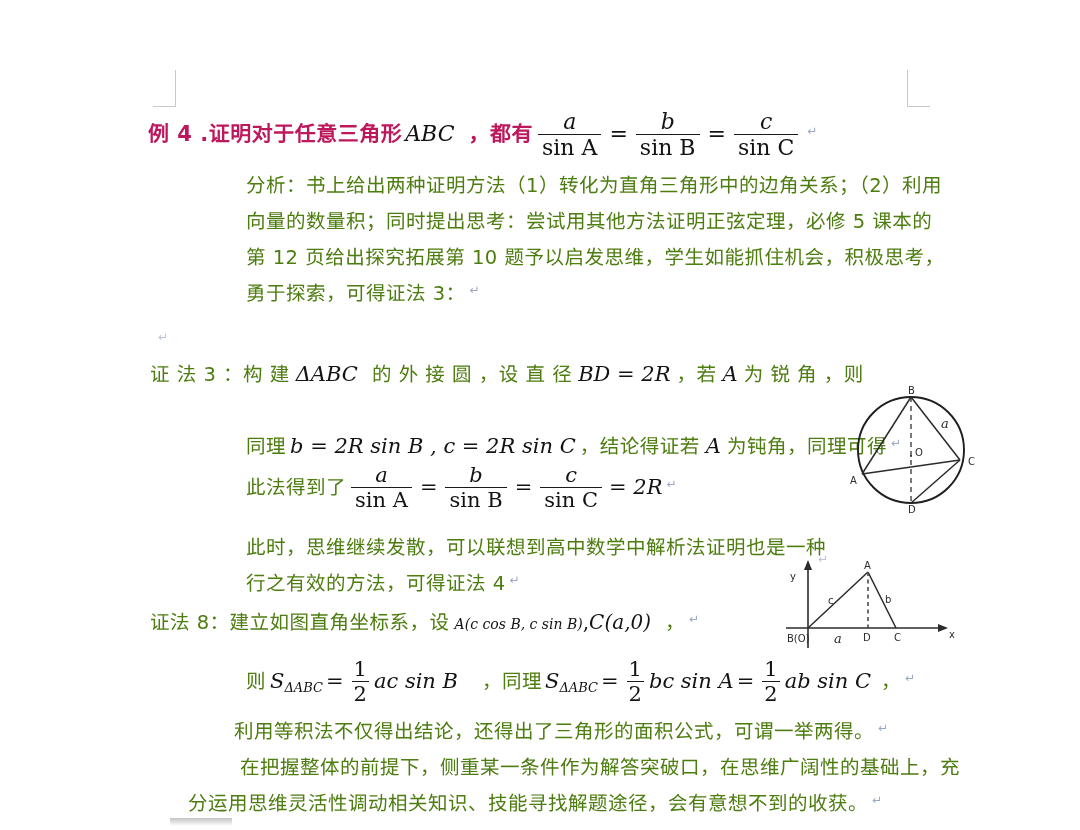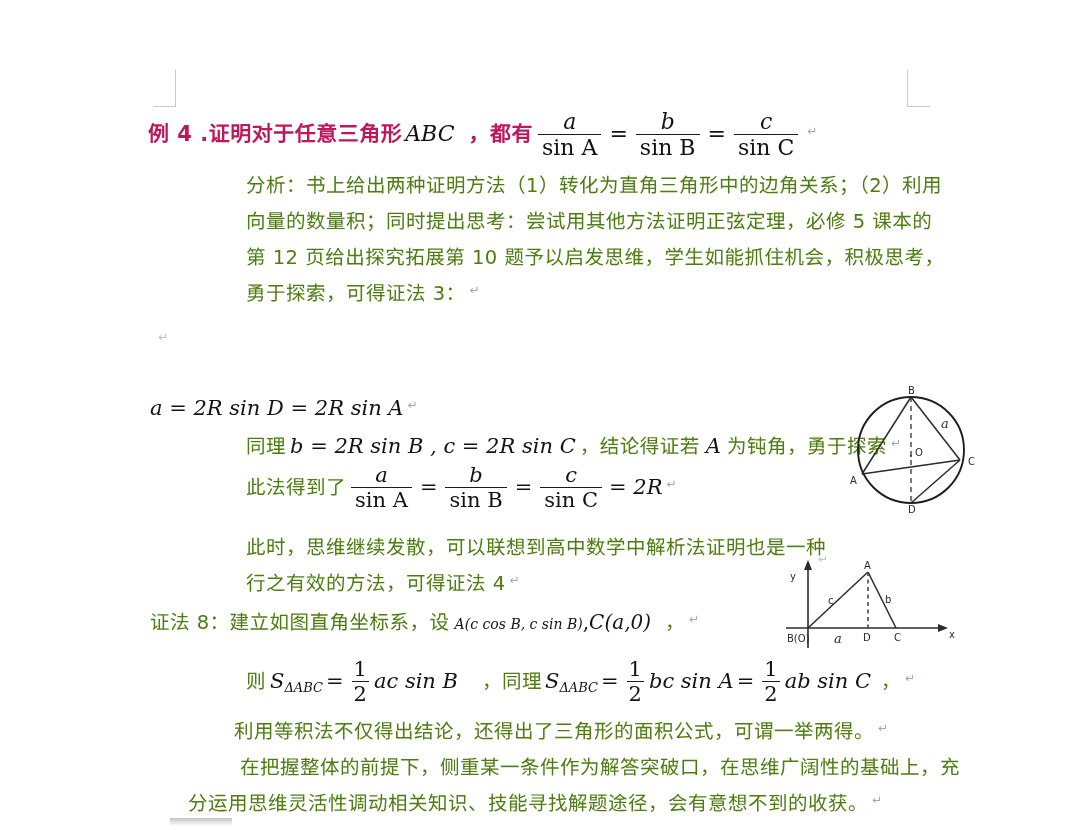--- a/index.html
+++ b/index.html
@@ -146,27 +146,27 @@
 
   <div class="line cn body-cn" style="left:246px; top:176px;">分析：书上给出两种证明方法（1）转化为直角三角形中的边角关系；（2）利用</div>
   <div class="line cn body-cn" style="left:246px; top:212px;">向量的数量积；同时提出思考：尝试用其他方法证明正弦定理，必修 5 课本的</div>
   <div class="line cn body-cn" style="left:246px; top:248px;">第 12 页给出探究拓展第 10 题予以启发思维，学生如能抓住机会，积极思考，</div>
   <div class="line" style="left:246px; top:284px;">
     <span class="cn body-cn">勇于探索，可得证法 3：</span><span class="pilcrow">↵</span>
   </div>
 
   <span class="strayglyph" style="left:158px; top:330px;">↵</span>
 
-
-  <div class="line" style="left:150px; top:398px;">
-    <span class="math mathit">a = 2R sin D = 2R sin A</span><span class="pilcrow">↵</span>
-  </div>
+  <div class="line" style="left:150px; top:364px;">
+    <span class="cn body-cn">证 法 3 ：构 建</span><span class="math mathit" style="margin:0 6px;">ΔABC</span><span class="cn body-cn" style="margin-left:8px;">的 外 接 圆 ，设 直 径</span><span class="math mathit" style="margin:0 6px;">BD = 2R</span><span class="cn body-cn">，若</span><span class="math mathit" style="margin:0 6px;">A</span><span class="cn body-cn">为 锐 角 ，则</span>
+  </div>
+
 
   <div class="line" style="left:246px; top:436px;">
-    <span class="cn body-cn">同理</span><span class="math mathit" style="margin:0 4px;">b = 2R sin B , c = 2R sin C</span><span class="cn body-cn">，结论得证若</span><span class="math mathit" style="margin:0 6px;">A</span><span class="cn body-cn">为钝角，勇于探索</span><span class="pilcrow">↵</span>
+    <span class="cn body-cn">同理</span><span class="math mathit" style="margin:0 4px;">b = 2R sin B , c = 2R sin C</span><span class="cn body-cn">，结论得证若</span><span class="math mathit" style="margin:0 6px;">A</span><span class="cn body-cn">为钝角，同理可得</span><span class="pilcrow">↵</span>
   </div>
 
   <div class="line" style="left:246px; top:466px;">
     <span class="cn body-cn">此法得到了</span><span class="math frac frac-sm" style="font-size:21px;"><span class="num mathit">a</span><span class="den mathrm">sin A</span></span><span class="math eqsym" style="font-size:21px;">=</span><span class="math frac frac-sm" style="font-size:21px;"><span class="num mathit">b</span><span class="den mathrm">sin B</span></span><span class="math eqsym" style="font-size:21px;">=</span><span class="math frac frac-sm" style="font-size:21px;"><span class="num mathit">c</span><span class="den mathrm">sin C</span></span><span class="math mathit" style="font-size:21px; margin-left:2px;">= 2R</span><span class="pilcrow">↵</span>
   </div>
 
   <div class="figure" style="left:848px; top:386px;">
     <svg width="150" height="128" viewBox="0 0 150 128">
 
       <circle cx="63" cy="64" r="53" fill="none" stroke="#1f1f1f" stroke-width="1.9"></circle>

